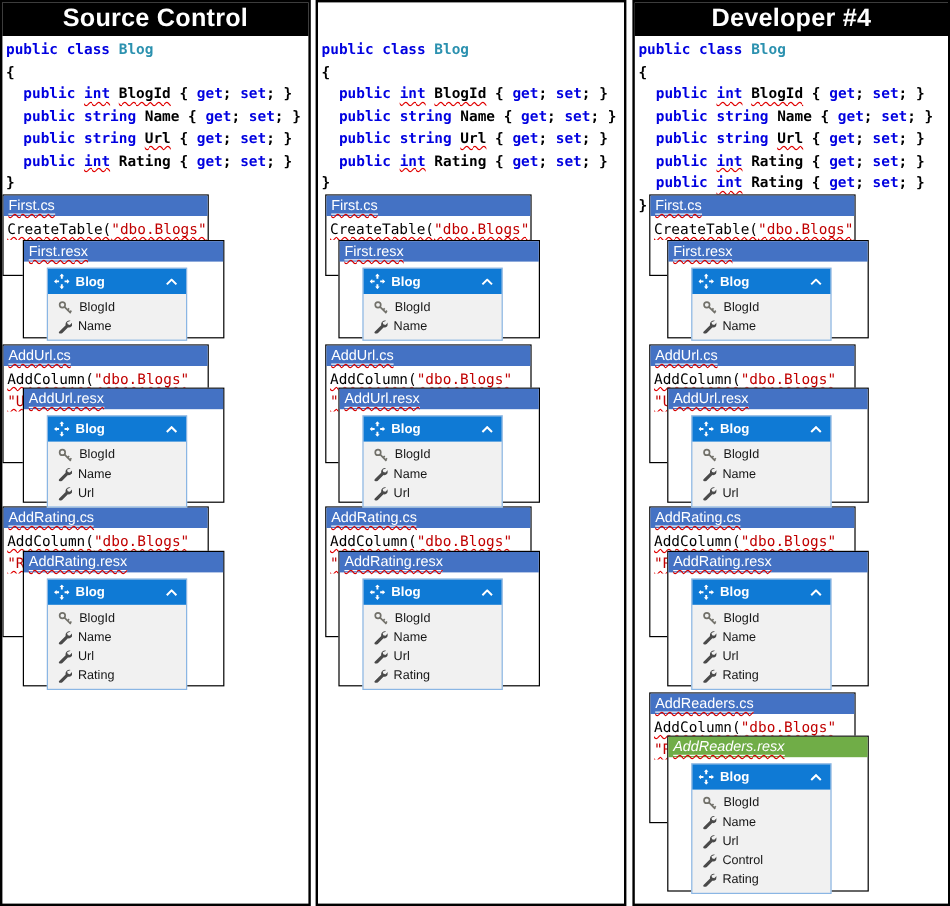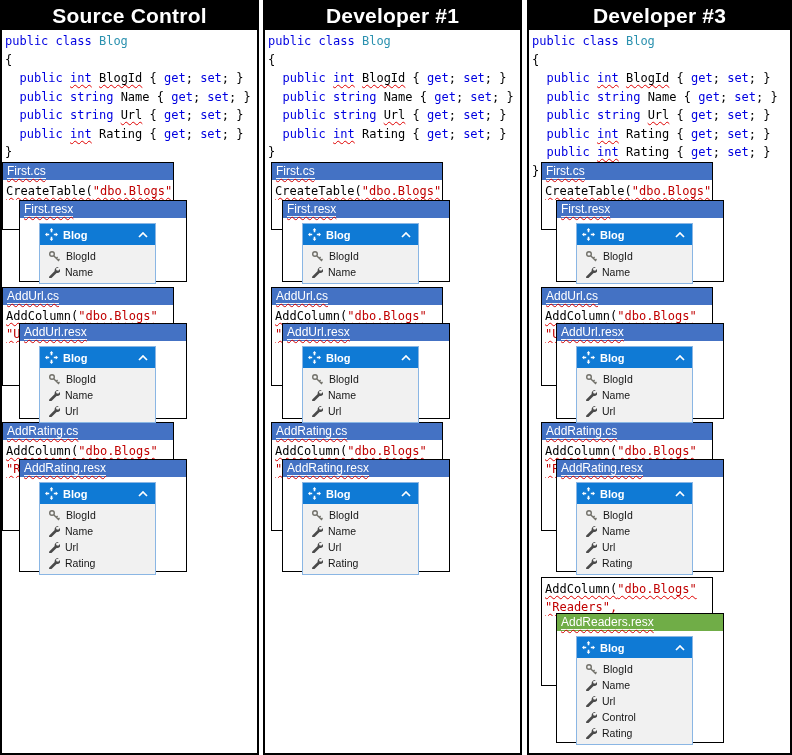--- a/index.html
+++ b/index.html
@@ -3,35 +3,35 @@
 <meta charset="utf-8">
 <style>
   html,body{margin:0;padding:0;background:#fff;}
   #stage{position:relative;width:792px;height:755px;background:#fff;
          font-family:"Liberation Sans",sans-serif;overflow:hidden;}
   .panel{position:absolute;top:0;height:751px;background:#fff;border:2px solid #000;}
   .panel-header{position:absolute;left:0;top:0;width:100%;height:28px;background:#000;
       color:#fff;display:flex;align-items:center;justify-content:center;
       font-size:21px;font-weight:700;letter-spacing:.2px;}
   .code-block{position:absolute;left:3px;top:30px;
-      font-family:"DejaVu Sans Mono",monospace;font-size:12px;line-height:18.5px;color:#000;}
+      font-family:"DejaVu Sans Mono",monospace;font-size:12px;line-height:18.5px;color:#000;font-weight:bold;}
   .code-line{white-space:pre;}
   .tok{white-space:pre;}
   .tok.kw{color:var(--c-kw);}
   .tok.ty{color:var(--c-ty);}
   .tok.str{color:var(--c-str);}
   .sq{text-decoration-line:underline;text-decoration-style:wavy;
       text-decoration-color:var(--c-sq);text-decoration-thickness:1px;
       text-underline-offset:2px;text-decoration-skip-ink:none;text-align:right;}
   .win{position:absolute;background:#fff;border:1px solid #000;}
   .win.cs{z-index:1;}
   .win.resx{z-index:2;}
   .titlebar{height:17px;background:var(--c-blue);color:#fff;display:flex;align-items:center;
       padding:0 4px;font-size:12px;cursor:default;}
-  .win.green .titlebar{background:var(--c-green);}
+  .win.green .titlebar{background:var(--c-green);font-style:italic;}
   .wtitle{text-decoration-line:underline;text-decoration-style:wavy;
       text-decoration-color:#d40000;text-decoration-thickness:1px;
       text-underline-offset:3px;text-decoration-skip-ink:none;
       border-bottom:1px solid rgba(255,255,255,.95);line-height:13px;}
   .cs-body{padding:2px 0 0 3px;font-family:"DejaVu Sans Mono",monospace;
       font-size:12px;line-height:18px;white-space:pre;overflow:hidden;}
   .etable{position:absolute;left:19px;top:22px;width:115px;background:#F1F1F1;
       border:1px solid #8ab6e4;}
   .ehead{height:21px;background:var(--c-tblhead);display:flex;align-items:center;
       padding:0 5px;color:#fff;}
@@ -224,21 +224,20 @@
                   <path fill="#4a4a4a" d="M10.9 1.3A3.2 3.2 0 0 0 6.7 5L1.5 10.2a1.3 1.3 0 1 0 1.9 1.9L8.6 6.9a3.2 3.2 0 0 0 3.7-4.2L10.2 4.8 8.4 4.3 7.9 2.5z"></path>
                 </svg>
               </span>
               <span class="rlabel">Rating</span>
             </div>
           </div>
         </div>
       </div>
     </div>
     <div class="panel" style="left: 263px; width: 255px;">
-      <div class="panel-header">Developer #1</div>
       <div class="code-block">
         <div class="code-line"><span class="tok kw">public </span><span class="tok kw">class </span><span class="tok ty">Blog</span></div>
         <div class="code-line"><span class="tok ">{</span></div>
         <div class="code-line"><span class="tok ">  </span><span class="tok kw">public</span><span class="tok "> </span><span class="tok kw sq">int</span><span class="tok "> </span><span class="tok sq">BlogId</span><span class="tok "> { </span><span class="tok kw">get</span><span class="tok ">; </span><span class="tok kw">set</span><span class="tok ">; }</span></div>
         <div class="code-line"><span class="tok ">  </span><span class="tok kw">public</span><span class="tok "> </span><span class="tok kw">string</span><span class="tok "> Name { </span><span class="tok kw">get</span><span class="tok ">; </span><span class="tok kw">set</span><span class="tok ">; }</span></div>
         <div class="code-line"><span class="tok ">  </span><span class="tok kw">public</span><span class="tok "> </span><span class="tok kw">string</span><span class="tok "> </span><span class="tok sq">Url</span><span class="tok "> { </span><span class="tok kw">get</span><span class="tok ">; </span><span class="tok kw">set</span><span class="tok ">; }</span></div>
         <div class="code-line"><span class="tok ">  </span><span class="tok kw">public</span><span class="tok "> </span><span class="tok kw sq">int</span><span class="tok "> Rating { </span><span class="tok kw">get</span><span class="tok ">; </span><span class="tok kw">set</span><span class="tok ">; }</span></div>
         <div class="code-line"><span class="tok ">}</span></div>
       </div>
       <div class="win cs" style="left: 6px; top: 160px; width: 170px; height: 66px;">
@@ -407,21 +406,21 @@
                   <path fill="#4a4a4a" d="M10.9 1.3A3.2 3.2 0 0 0 6.7 5L1.5 10.2a1.3 1.3 0 1 0 1.9 1.9L8.6 6.9a3.2 3.2 0 0 0 3.7-4.2L10.2 4.8 8.4 4.3 7.9 2.5z"></path>
                 </svg>
               </span>
               <span class="rlabel">Rating</span>
             </div>
           </div>
         </div>
       </div>
     </div>
     <div class="panel" style="left: 527px; width: 261px;">
-      <div class="panel-header">Developer #3</div>
+      <div class="panel-header">Developer #4</div>
       <div class="code-block">
         <div class="code-line"><span class="tok kw">public </span><span class="tok kw">class </span><span class="tok ty">Blog</span></div>
         <div class="code-line"><span class="tok ">{</span></div>
         <div class="code-line"><span class="tok ">  </span><span class="tok kw">public</span><span class="tok "> </span><span class="tok kw sq">int</span><span class="tok "> </span><span class="tok sq">BlogId</span><span class="tok "> { </span><span class="tok kw">get</span><span class="tok ">; </span><span class="tok kw">set</span><span class="tok ">; }</span></div>
         <div class="code-line"><span class="tok ">  </span><span class="tok kw">public</span><span class="tok "> </span><span class="tok kw">string</span><span class="tok "> Name { </span><span class="tok kw">get</span><span class="tok ">; </span><span class="tok kw">set</span><span class="tok ">; }</span></div>
         <div class="code-line"><span class="tok ">  </span><span class="tok kw">public</span><span class="tok "> </span><span class="tok kw">string</span><span class="tok "> </span><span class="tok sq">Url</span><span class="tok "> { </span><span class="tok kw">get</span><span class="tok ">; </span><span class="tok kw">set</span><span class="tok ">; }</span></div>
         <div class="code-line"><span class="tok ">  </span><span class="tok kw">public</span><span class="tok "> </span><span class="tok kw sq">int</span><span class="tok "> Rating { </span><span class="tok kw">get</span><span class="tok ">; </span><span class="tok kw">set</span><span class="tok ">; }</span></div>
         <div class="code-line"><span class="tok ">  </span><span class="tok kw">public</span><span class="tok "> </span><span class="tok kw sq">int</span><span class="tok "> Rating { </span><span class="tok kw">get</span><span class="tok ">; </span><span class="tok kw">set</span><span class="tok ">; }</span></div>
         <div class="code-line"><span class="tok ">}</span></div>
       </div>
@@ -590,20 +589,23 @@
                 <svg width="12" height="12" viewBox="0 0 12 12">
                   <path fill="#4a4a4a" d="M10.9 1.3A3.2 3.2 0 0 0 6.7 5L1.5 10.2a1.3 1.3 0 1 0 1.9 1.9L8.6 6.9a3.2 3.2 0 0 0 3.7-4.2L10.2 4.8 8.4 4.3 7.9 2.5z"></path>
                 </svg>
               </span>
               <span class="rlabel">Rating</span>
             </div>
           </div>
         </div>
       </div>
       <div class="win cs" style="left: 12px; top: 575px; width: 170px; height: 107px;">
+        <div class="titlebar">
+          <span class="wtitle">AddReaders.cs</span>
+        </div>
         <div class="cs-body"><div class="code-line"><span class="tok sq">AddColumn(</span><span class="tok str sq">"dbo.Blogs"</span></div><div class="code-line"><span class="tok str sq">"Readers",</span></div></div>
       </div>
       <div class="win resx green" style="left: 27px; top: 611px; width: 166px; height: 128px;">
         <div class="titlebar">
           <span class="wtitle">AddReaders.resx</span>
         </div>
         <div class="etable">
           <div class="ehead">
             <span class="icn">
               <svg width="13" height="13" viewBox="0 0 13 13">

